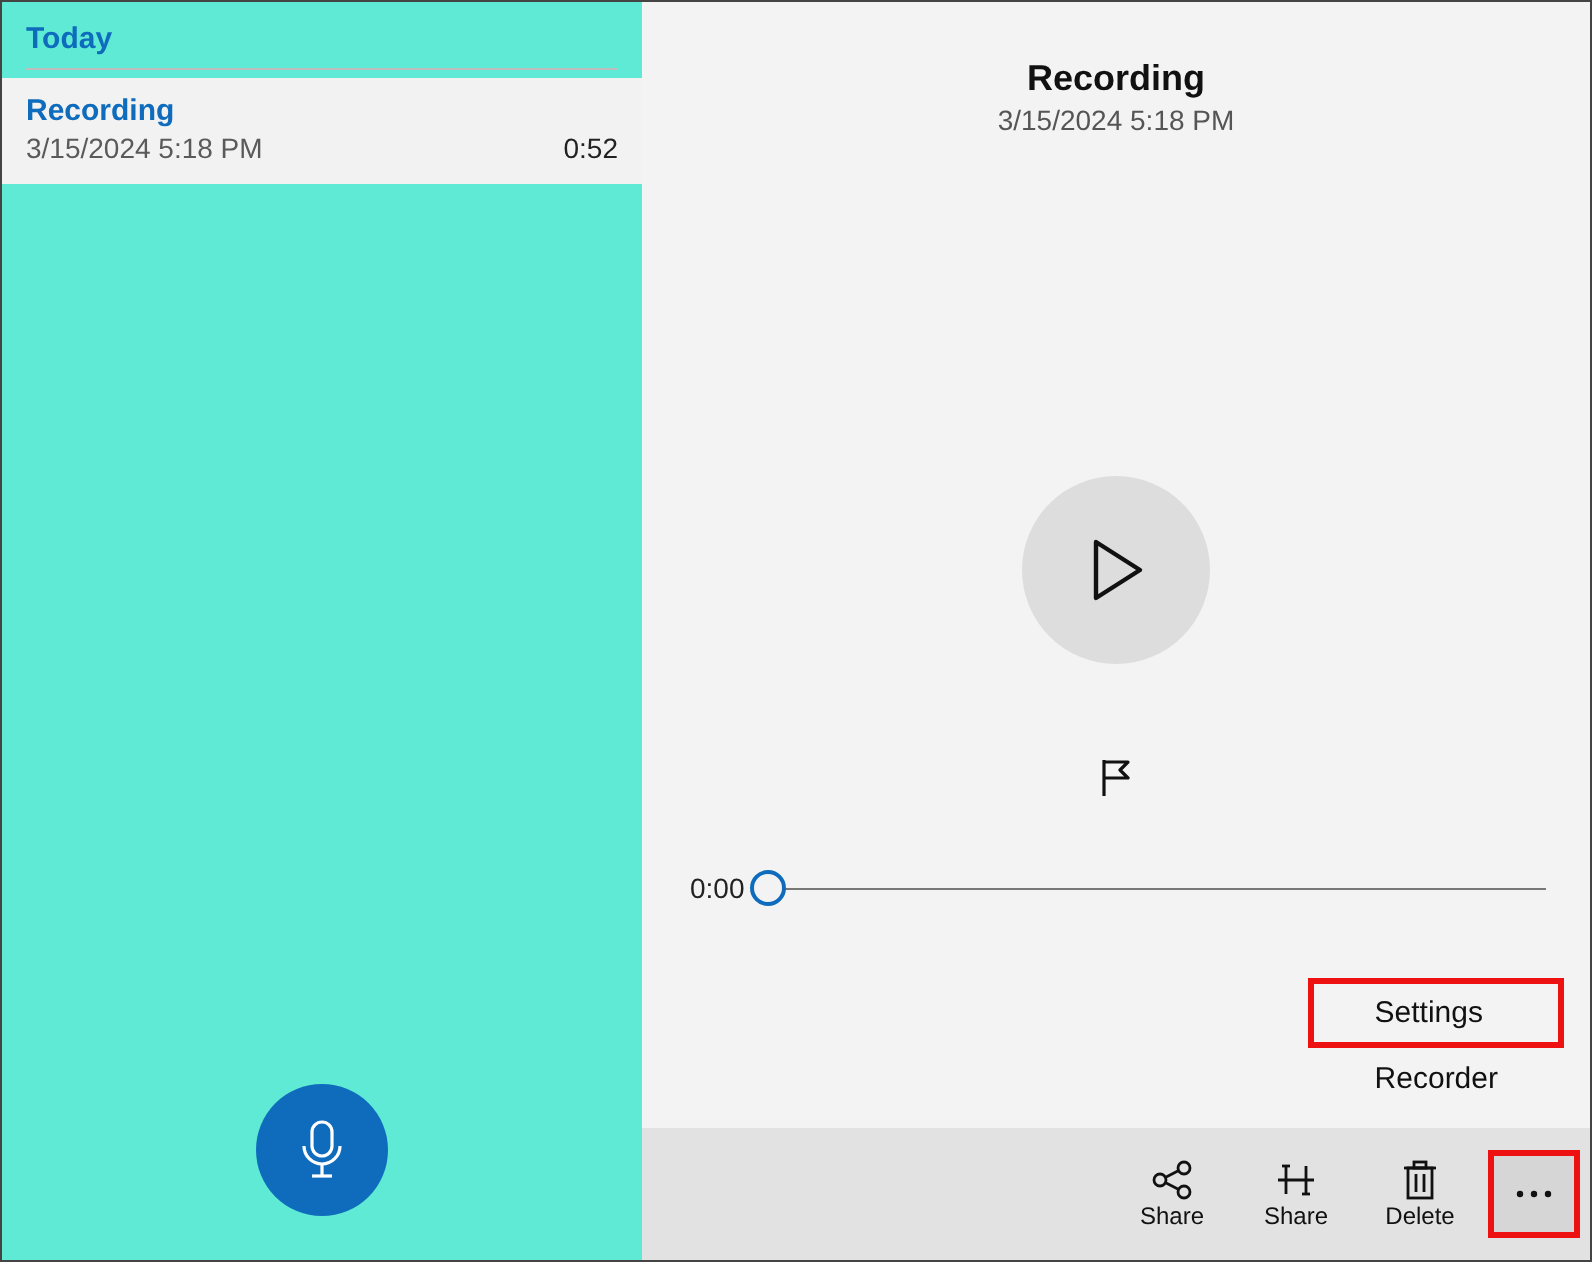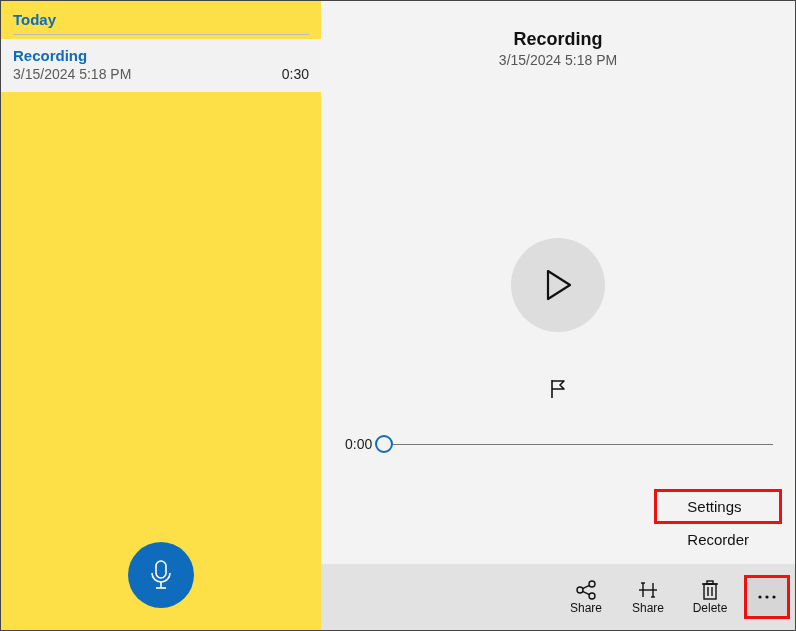--- a/index.html
+++ b/index.html
@@ -7,21 +7,21 @@
   .window { width: 796px; height: 631px; border: 1px solid #444; display: flex; flex-direction: column; }
 
   .titlebar { height: 32px; display: flex; align-items: center; background: #eaeaea; }
   .titlebar .title { padding-left: 10px; font-size: 12px; color: #222; flex: 0 0 auto; }
   .titlebar .spacer { flex: 1; }
   .win-btn { width: 46px; height: 32px; display: flex; align-items: center; justify-content: center; }
   .win-btn svg { display: block; }
 
   .body { flex: 1; display: flex; min-height: 0; }
 
-  .sidebar { width: 320px; background: #fde047; display: flex; flex-direction: column; position: relative; }
+  .sidebar { width: 320px; background: #5eead4; display: flex; flex-direction: column; position: relative; }
   .section-header { padding: 10px 12px 6px 12px; font-size: 15px; font-weight: 600; color: #0f6cbd; }
   .section-divider { height: 1px; background: #bdbdbd; margin: 0 12px 4px 12px; }
 
   .rec-item { padding: 8px 12px 10px 12px; background: #f2f2f2; }
   .rec-title { font-size: 15px; font-weight: 600; color: #0f6cbd; }
   .rec-row { display: flex; justify-content: space-between; align-items: baseline; margin-top: 2px; }
   .rec-date { font-size: 14px; color: #5a5a5a; }
   .rec-dur { font-size: 14px; color: #222; }
 
   .record-btn { position: absolute; left: 50%; transform: translateX(-50%); bottom: 22px; width: 66px; height: 66px; border-radius: 50%; background: #0f6cbd; display: flex; align-items: center; justify-content: center; box-shadow: 0 0 0 0 rgba(0,0,0,0); }
@@ -64,21 +64,21 @@
   <div class="body">
 
     <div class="sidebar">
       <div class="section-header">Today</div>
       <div class="section-divider"></div>
 
       <div class="rec-item">
         <div class="rec-title">Recording</div>
         <div class="rec-row">
           <div class="rec-date">3/15/2024 5:18 PM</div>
-          <div class="rec-dur">0:30</div>
+          <div class="rec-dur">0:52</div>
         </div>
       </div>
 
       <div class="record-btn">
         <svg width="26" height="30" viewBox="0 0 26 30">
           <rect x="8" y="1" width="10" height="17" rx="5" fill="none" stroke="#fff" stroke-width="1.6"></rect>
           <path d="M4 13 A9 9 0 0 0 22 13" fill="none" stroke="#fff" stroke-width="1.6"></path>
           <line x1="13" y1="22" x2="13" y2="28" stroke="#fff" stroke-width="1.6"></line>
           <line x1="8" y1="28" x2="18" y2="28" stroke="#fff" stroke-width="1.6"></line>
         </svg>

